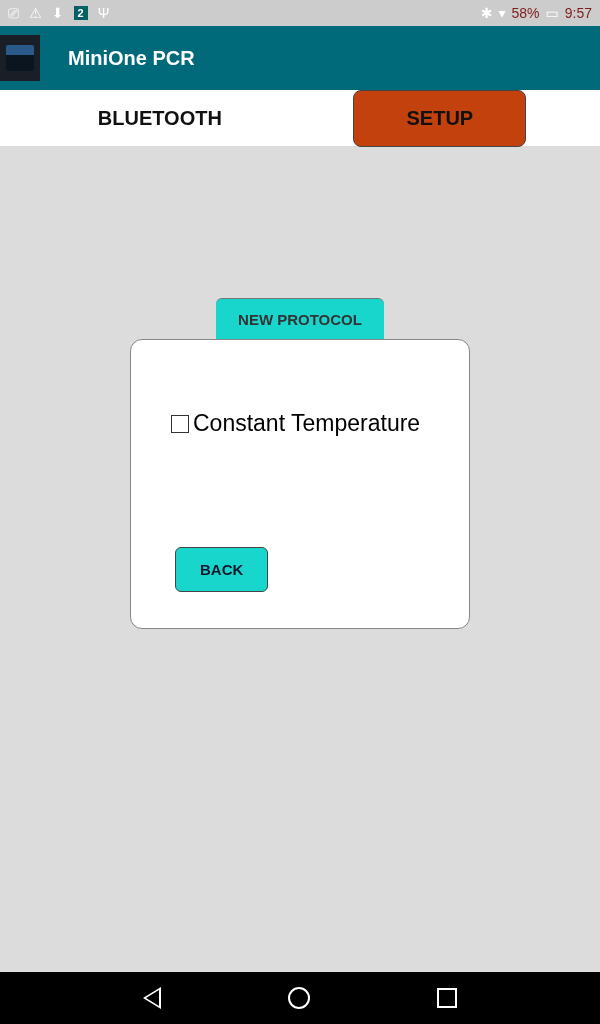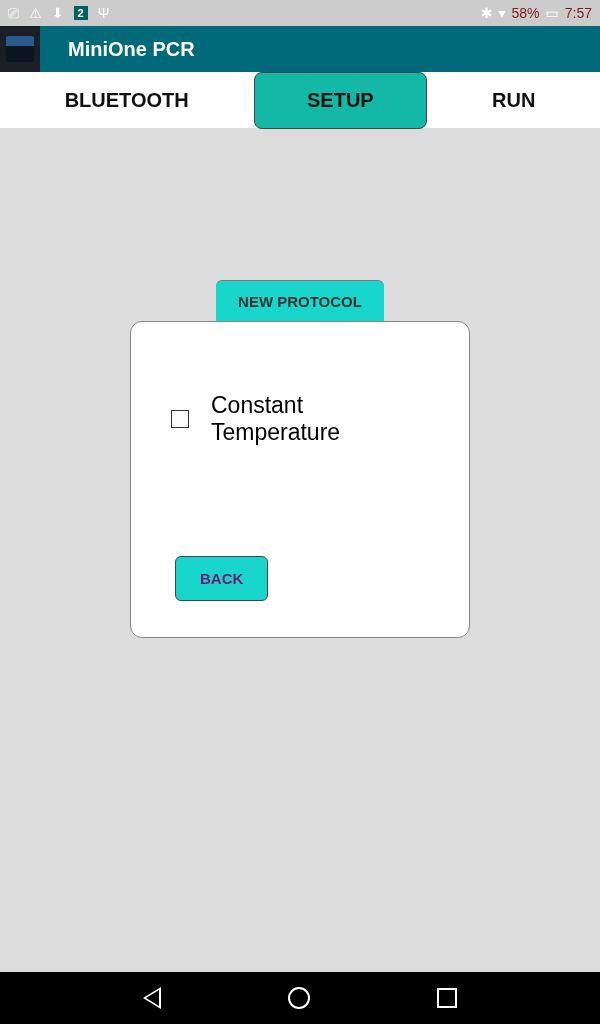--- a/index.html
+++ b/index.html
@@ -30,21 +30,21 @@
     .status-badge {
       background: #006064;
       color: #fff;
       padding: 1px 4px;
       font-weight: bold;
       font-size: 11px;
     }
     
     
     .titlebar {
-      height: 46px;
+      height: 64px;
       background: #006a7a;
       display: flex;
       align-items: center;
       padding-left: 0;
     }
     .titlebar-icon {
       width: 40px;
       height: 46px;
       background: #1a1e26;
       display: flex;
@@ -73,21 +73,21 @@
       justify-content: space-around;
       padding: 16px 20px;
     }
     .tab {
       font-size: 20px;
       font-weight: bold;
       color: #111;
       padding: 16px 24px;
     }
     .tab-active {
-      background: #14b8a6;
+      background: #c2410c;
       border: 1px solid #444;
       border-radius: 8px;
       padding: 16px 52px;
     }
     
     
     .main {
       position: relative;
       padding-top: 152px;
       display: flex;
@@ -118,21 +118,21 @@
       border: 1px solid #888;
       border-radius: 12px;
       padding: 70px 40px 20px 40px;
       z-index: 2;
     }
     
     .option-row {
       display: flex;
       align-items: center;
       margin-bottom: 36px;
-      gap: 22px;
+      gap: 4px;
     }
     .checkbox {
       width: 18px;
       height: 18px;
       border: 1.5px solid #333;
       background: #fff;
       flex-shrink: 0;
     }
     .option-label {
       font-size: 23px;
@@ -140,21 +140,21 @@
     }
     
     .button-row {
       display: flex;
       justify-content: space-between;
       margin-top: 110px;
       padding: 0 4px 16px 4px;
     }
     .action-btn {
       background: #19d6cd;
-      color: #701a75;
+      color: #0f172a;
       font-size: 15px;
       font-weight: bold;
       border: 1px solid #444;
       border-radius: 6px;
       padding: 13px 24px;
       min-width: 74px;
       text-align: center;
     }
     
     
@@ -210,35 +210,34 @@
     <span class="status-icon">⚠</span>
     <span class="status-icon">⬇</span>
     <span class="status-badge">2</span>
     <span class="status-icon">Ψ</span>
   </div>
   <div class="status-right">
     <span class="status-icon">✱</span>
     <span class="status-icon">▾</span>
     <span class="status-icon-dark">58%</span>
     <span class="status-icon">▭</span>
-    <span class="status-icon-dark">7:57</span>
+    <span class="status-icon-dark">9:57</span>
   </div>
 </div>
 
 <div class="titlebar">
   <div class="titlebar-icon">
     <div class="device-icon"></div>
   </div>
   <div class="titlebar-text">MiniOne PCR</div>
 </div>
 
 <div class="tabs">
   <div class="tab">BLUETOOTH</div>
   <div class="tab tab-active">SETUP</div>
-  <div class="tab">RUN</div>
 </div>
 
 <div class="main">
   <div class="new-protocol-btn">NEW PROTOCOL</div>
   <div class="card">
     <div class="option-row">
       <div class="checkbox"></div>
       <div class="option-label">Constant Temperature</div>
     </div>
     <div class="button-row">

